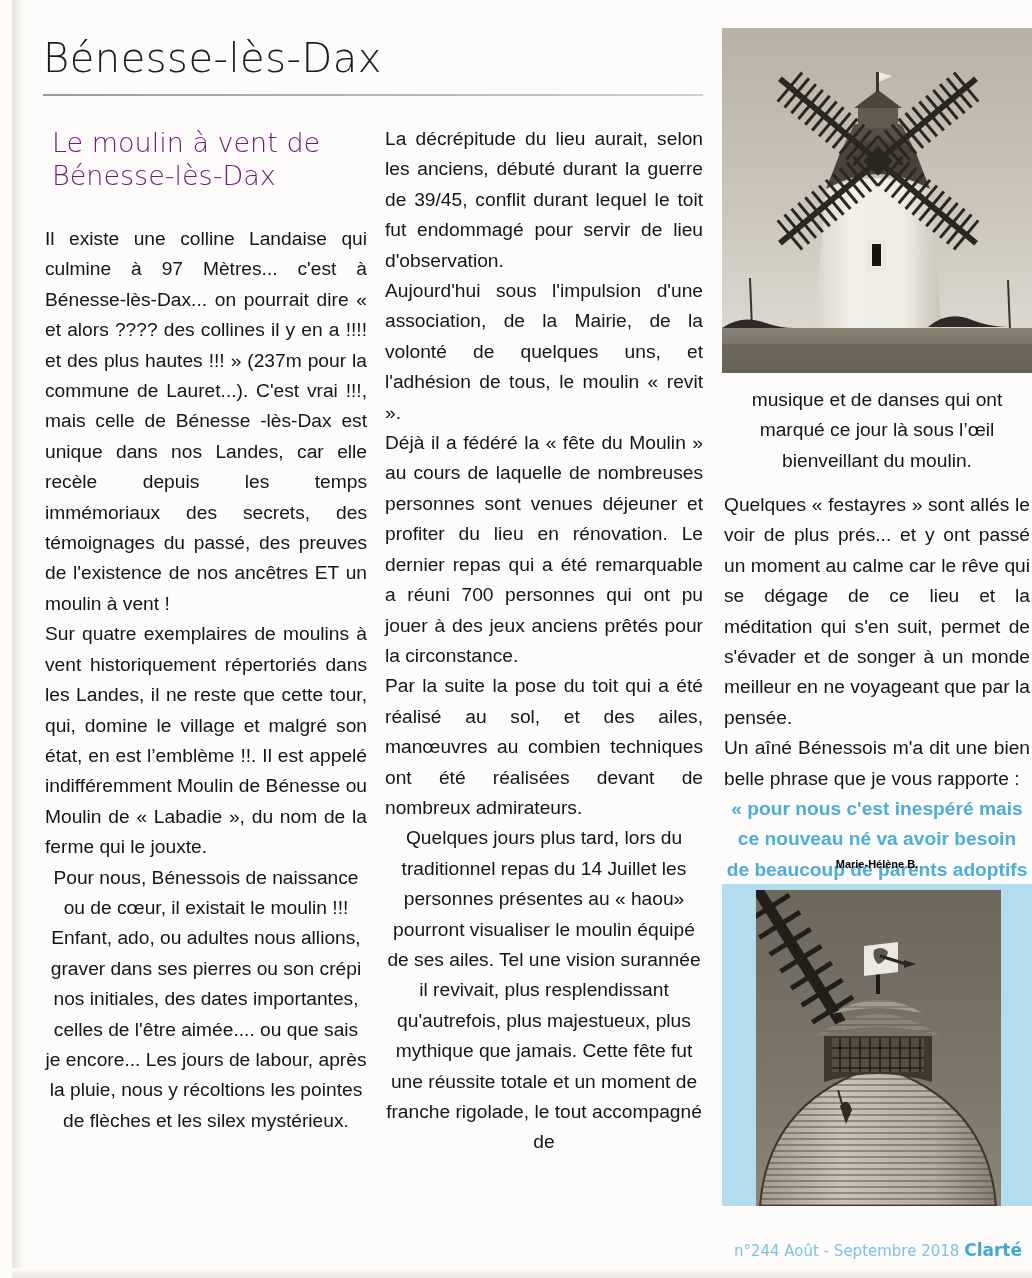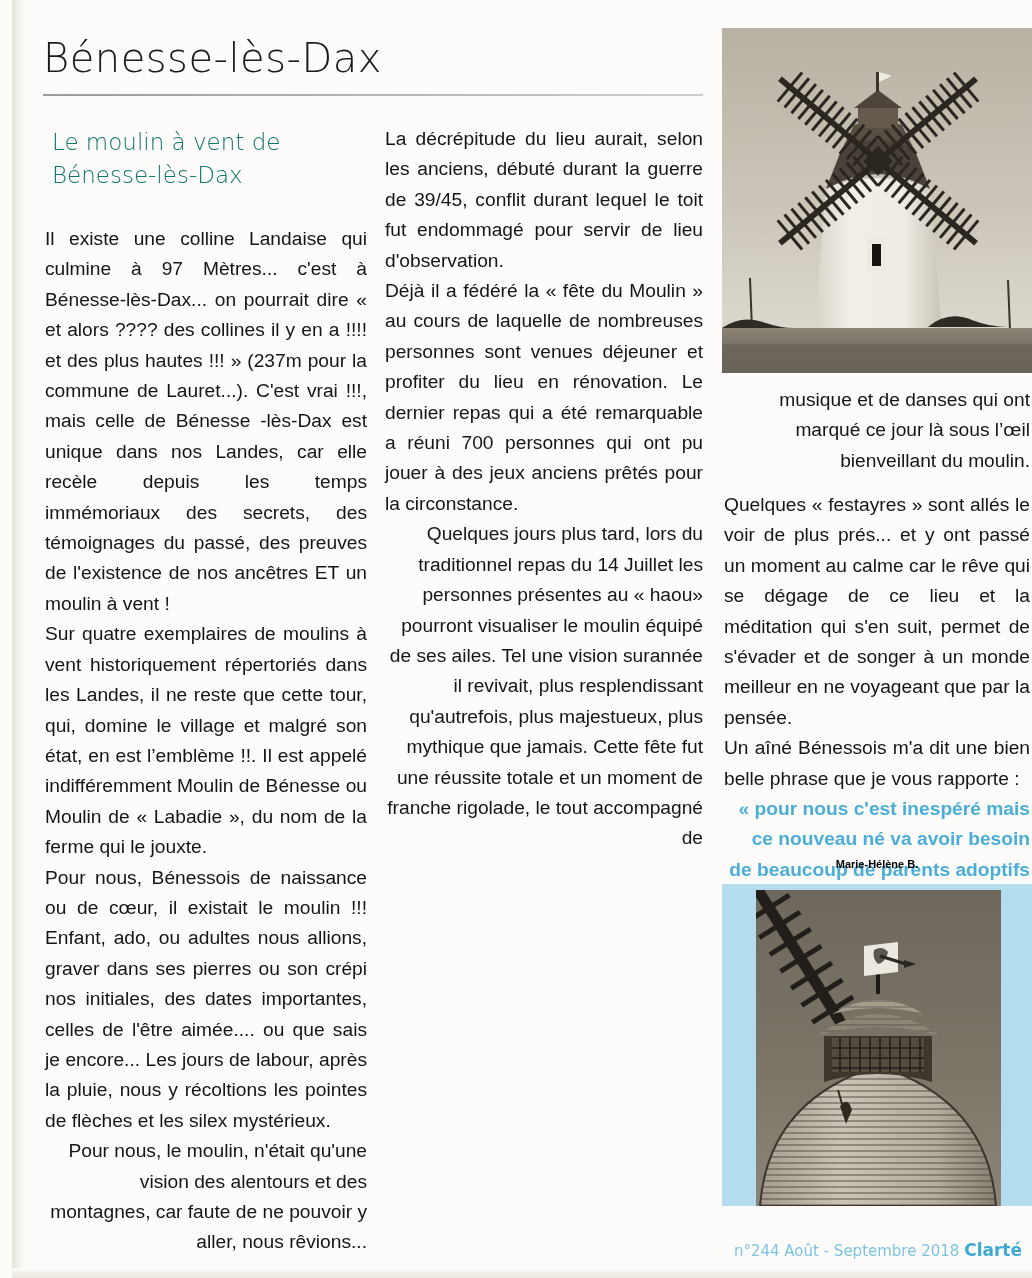--- a/index.html
+++ b/index.html
@@ -40,44 +40,44 @@
     width: 660px;
     height: 2px;
     background: linear-gradient(to right, #9a9a9a, #cfcfcf);
   }
   
   .subtitle {
     position: absolute;
     left: 40px;
     top: 126px;
     width: 320px;
-    font-size: 23px;
+    font-size: 27px;
     line-height: 33px;
     font-weight: 300;
-    color: #0f766e;
+    color: #701a75;
     font-family: "DejaVu Sans", sans-serif;
   }
   
   .col {
     position: absolute;
     text-align: justify;
     font-size: 19.2px;
     line-height: 30.4px;
     color: #151515;
     font-family: "Liberation Sans", sans-serif;
     -webkit-hyphens: none;
     hyphens: none;
   }
   .col p {
     margin: 0;
     text-align: justify;
     text-justify: inter-word;
   }
   .col p:last-child {
-    text-align: right;
+    text-align: center;
   }
   #col1 {
     left: 33px;
     top: 224px;
     width: 322px;
   }
   #col2 {
     left: 373px;
     top: 124px;
     width: 318px;
@@ -177,26 +177,27 @@
 
   <div class="page-title">Bénesse-lès-Dax</div>
   <div class="title-rule"></div>
 
   <div class="subtitle">Le moulin à vent de Bénesse-lès-Dax</div>
 
   <div class="col" id="col1">
     <p>Il existe une colline Landaise qui culmine à 97 Mètres... c'est à Bénesse-lès-Dax... on pourrait dire « et alors ???? des collines il y en a !!!! et des plus hautes !!! » (237m pour la commune de Lauret...). C'est vrai !!!, mais celle de Bénesse -lès-Dax est unique dans nos Landes, car elle recèle depuis les temps immémoriaux des secrets, des témoignages du passé, des preuves de l'existence de nos ancêtres ET un moulin à vent !</p>
     <p>Sur quatre exemplaires de moulins à vent historiquement répertoriés dans les Landes, il ne reste que cette tour, qui, domine le village et malgré son état, en est l’emblème !!. Il est appelé indifféremment Moulin de Bénesse ou Moulin de « Labadie », du nom de la ferme qui le jouxte.</p>
     <p>Pour nous, Bénessois de naissance ou de cœur, il existait le moulin !!! Enfant, ado, ou adultes nous allions, graver dans ses pierres ou son crépi nos initiales, des dates importantes, celles de l'être aimée.... ou que sais je encore... Les jours de labour, après la pluie, nous y récoltions les pointes de flèches et les silex mystérieux.</p>
-    <p>Pour nous, le moulin, n'était qu'une vision des alentours et des montagnes, car faute de ne pouvoir y aller, nous rêvions...</p>
   </div>
 
   <div class="col" id="col2">
     <p>La décrépitude du lieu aurait, selon les anciens, débuté durant la guerre de 39/45, conflit durant lequel le toit fut endommagé pour servir de lieu d'observation.</p>
+    <p>Aujourd'hui sous l'impulsion d'une association, de la Mairie, de la volonté de quelques uns, et l'adhésion de tous, le moulin « revit ».</p>
     <p>Déjà il a fédéré la « fête du Moulin » au cours de laquelle de nombreuses personnes sont venues déjeuner et profiter du lieu en rénovation. Le dernier repas qui a été remarquable a réuni 700 personnes qui ont pu jouer à des jeux anciens prêtés pour la circonstance.</p>
+    <p>Par la suite la pose du toit qui a été réalisé au sol, et des ailes, manœuvres au combien techniques ont été réalisées devant de nombreux admirateurs.</p>
     <p>Quelques jours plus tard, lors du traditionnel repas du 14 Juillet les personnes présentes au « haou» pourront visualiser le moulin équipé de ses ailes. Tel une vision surannée il revivait, plus resplendissant qu'autrefois, plus majestueux, plus mythique que jamais. Cette fête fut une réussite totale et un moment de franche rigolade, le tout accompagné de</p>
   </div>
 
   <div class="photo-top">
     <svg width="312" height="345" viewBox="0 0 312 345" xmlns="http://www.w3.org/2000/svg">
       <defs>
         <linearGradient id="skyTop" x1="0" y1="0" x2="0" y2="1">
           <stop offset="0%" stop-color="#b8b1a4"></stop>
           <stop offset="55%" stop-color="#cdc7bb"></stop>
           <stop offset="100%" stop-color="#e2ded4"></stop>

